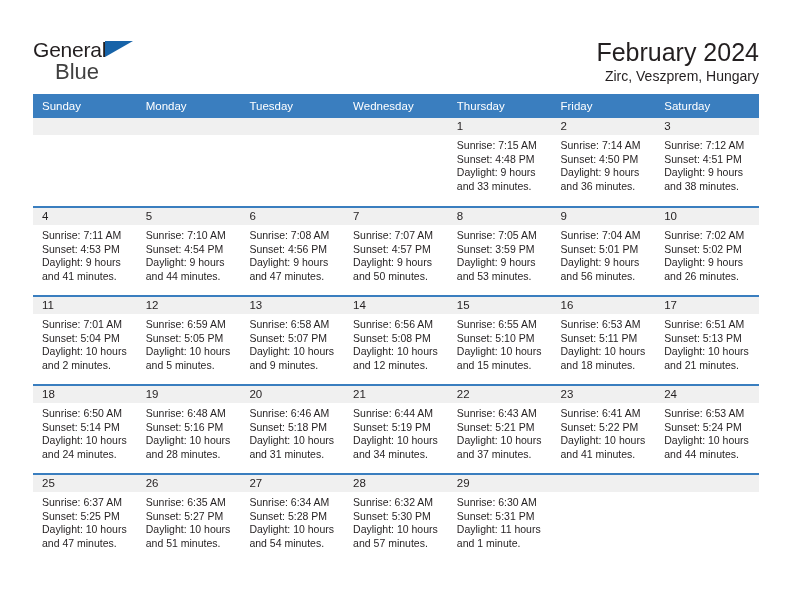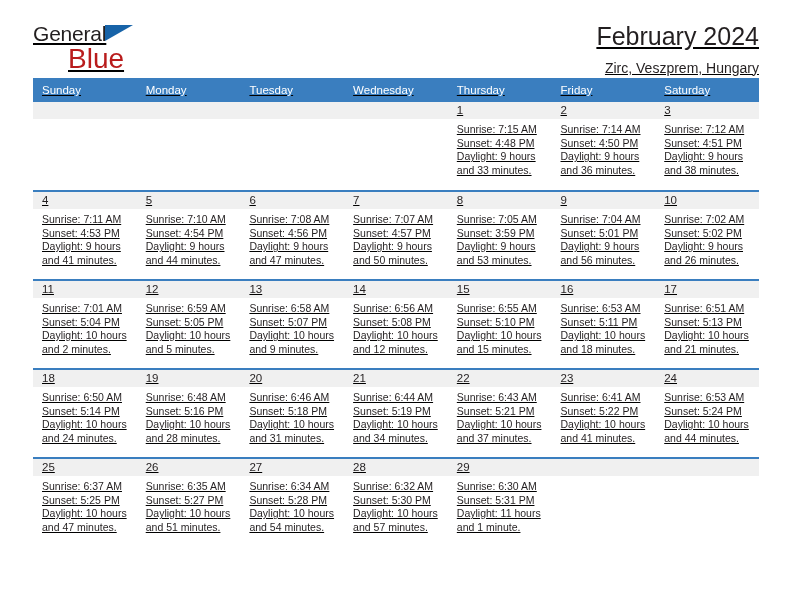--- a/index.html
+++ b/index.html
@@ -12,22 +12,21 @@
     height: 612px;
     font-family: "Liberation Sans", sans-serif;
     color: #000000;
     overflow: hidden;
   }
   .page {
     position: relative;
     width: 792px;
     height: 612px;
     box-sizing: border-box;
-    padding: 0 33px;
-    text-decoration: underline;
+    padding: 16px 33px;
   }
 
   
   .top {
     display: flex;
     align-items: flex-start;
     justify-content: space-between;
     height: 78px;
     padding-top: 23px;
     box-sizing: border-box;
@@ -38,24 +37,24 @@
     height: 48px;
     line-height: 1;
   }
   .logo-general {
     font-size: 21px;
     color: #231f20;
     letter-spacing: -0.2px;
     display: block;
   }
   .logo-blue {
-    font-size: 28px;
-    color: #b91c1c;
+    font-size: 22px;
+    color: #404040;
     display: block;
-    margin-left: 35px;
+    margin-left: 22px;
     margin-top: 1px;
   }
   .logo-tri {
     position: absolute;
     left: 72px;
     top: 2px;
     width: 0;
     height: 0;
     border-left: 28px solid #1763a8;
     border-bottom: 16px solid transparent;
@@ -66,21 +65,21 @@
   }
   .cal-title {
     font-size: 25px;
     color: #231f20;
     line-height: 1.1;
     white-space: nowrap;
   }
   .cal-sub {
     font-size: 14px;
     color: #231f20;
-    margin-top: 9px;
+    margin-top: 1px;
     white-space: nowrap;
   }
 
   
   .cal {
     width: 726px;
     border-collapse: collapse;
     table-layout: fixed;
   }
   .cal th {

